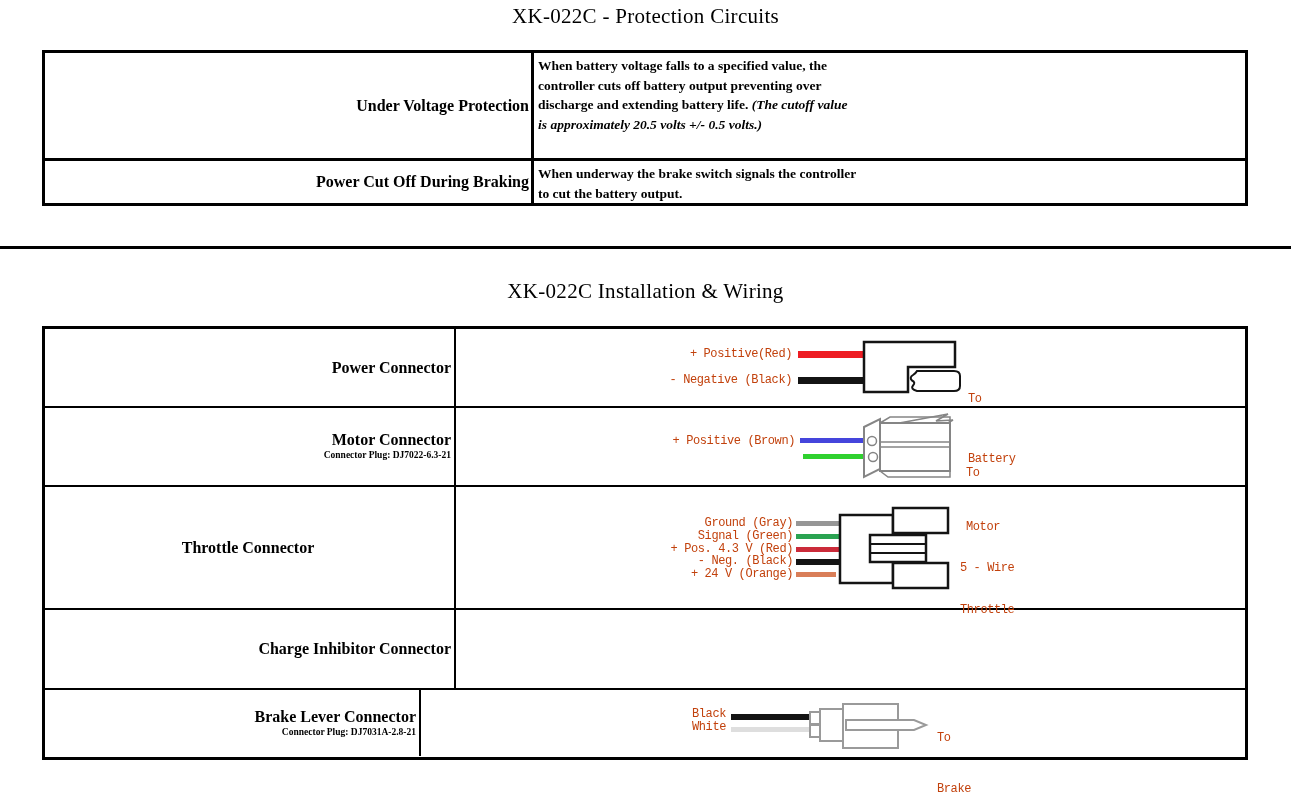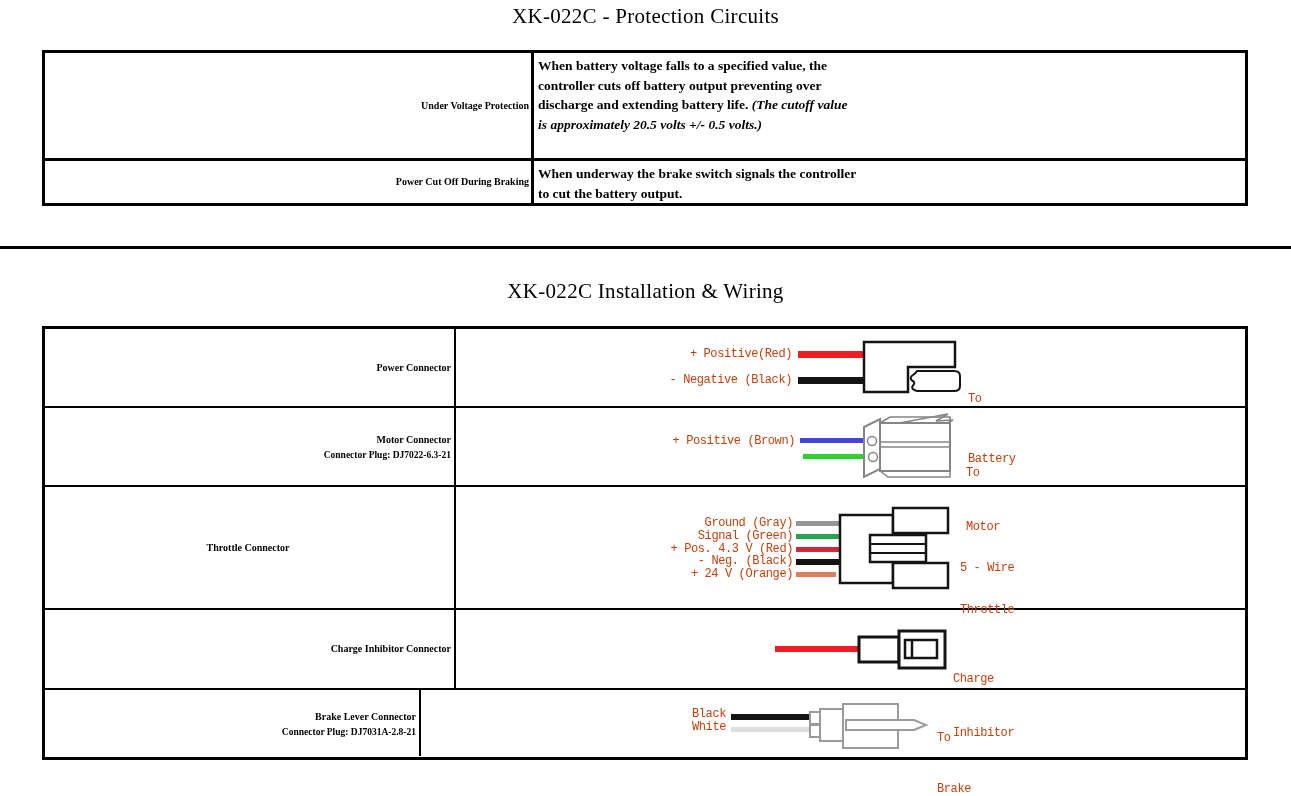--- a/index.html
+++ b/index.html
@@ -6,21 +6,21 @@
   #page{position:relative;width:1291px;height:796px;background:#fff;overflow:hidden;
         font-family:"Liberation Serif", serif;color:#000;}
   .title{position:absolute;left:0;width:100%;text-align:center;
          font-size:21px;font-weight:400;letter-spacing:.3px;}
   
   .tbl{position:absolute;left:42px;width:1200px;border:3px solid #000;background:#fff;}
   .trow{display:flex;}
   .lc{display:flex;flex-direction:column;justify-content:center;align-items:flex-end;
       text-align:right;box-sizing:border-box;}
   .rc{position:relative;flex:1;box-sizing:border-box;}
-  .cell-label{font-weight:bold;font-size:10px;line-height:16px;}
+  .cell-label{font-weight:bold;font-size:16px;line-height:16px;}
   .cell-sub{font-weight:bold;font-size:9.5px;line-height:11px;margin-top:2px;}
   .desc{font-weight:bold;font-size:13.5px;line-height:19.6px;width:318px;
         padding:3px 0 0 4px;}
   .desc .note{font-style:italic;}
   
   .mono{font-family:"Liberation Mono","DejaVu Sans Mono",monospace;
         font-size:12px;color:#c2410c;letter-spacing:-0.4px;}
   .wlabel{position:absolute;text-align:right;line-height:13px;white-space:pre;}
   .wire{position:absolute;}
   .dest{position:absolute;white-space:pre;}
@@ -131,33 +131,20 @@
           <span>5 - Wire</span>
           <span>Throttle</span>
         </div>
       </div>
     </div>
 
     <div class="trow" style="height:78px;border-bottom:2px solid #000;">
       <div class="lc" style="width:411px;border-right:2px solid #000;padding-right:3px;">
         <span class="cell-label">Charge Inhibitor Connector</span>
       </div>
-      <div class="rc">
-        <div class="wire" style="left: 319px; top: 36px; width: 86px; height: 6px; background-color: rgb(238, 28, 35);"></div>
-        <svg class="conn" style="left: 398px; top: 16px; stroke: rgb(20, 20, 20);" width="96" height="46" viewBox="0 0 96 46">
-          <rect x="5" y="11" width="40" height="25" fill="#fff" stroke-width="3"></rect>
-          <rect x="45" y="5" width="46" height="37" fill="#fff" stroke-width="3"></rect>
-          <rect x="51" y="14" width="32" height="18" fill="#fff" stroke-width="2.5"></rect>
-          <path d="M58 14 V32" fill="none" stroke-width="2.5"></path>
-        </svg>
-        <div class="dest mono" style="left:497px;top:24px;line-height:18px;">
-          <span>Charge</span>
-          <span>Inhibitor</span>
-        </div>
-      </div>
     </div>
 
     <div class="trow" style="height:66px;">
       <div class="lc" style="width:376px;border-right:2px solid #000;padding-right:3px;">
         <span class="cell-label">Brake Lever Connector</span>
         <span class="cell-sub">Connector Plug: DJ7031A-2.8-21</span>
       </div>
       <div class="rc">
         <div class="wlabel mono" style="left:0;top:18px;width:305px;">Black</div>
         <div class="wire" style="left: 310px; top: 24px; width: 82px; height: 6px; background-color: rgb(20, 20, 20);"></div>

